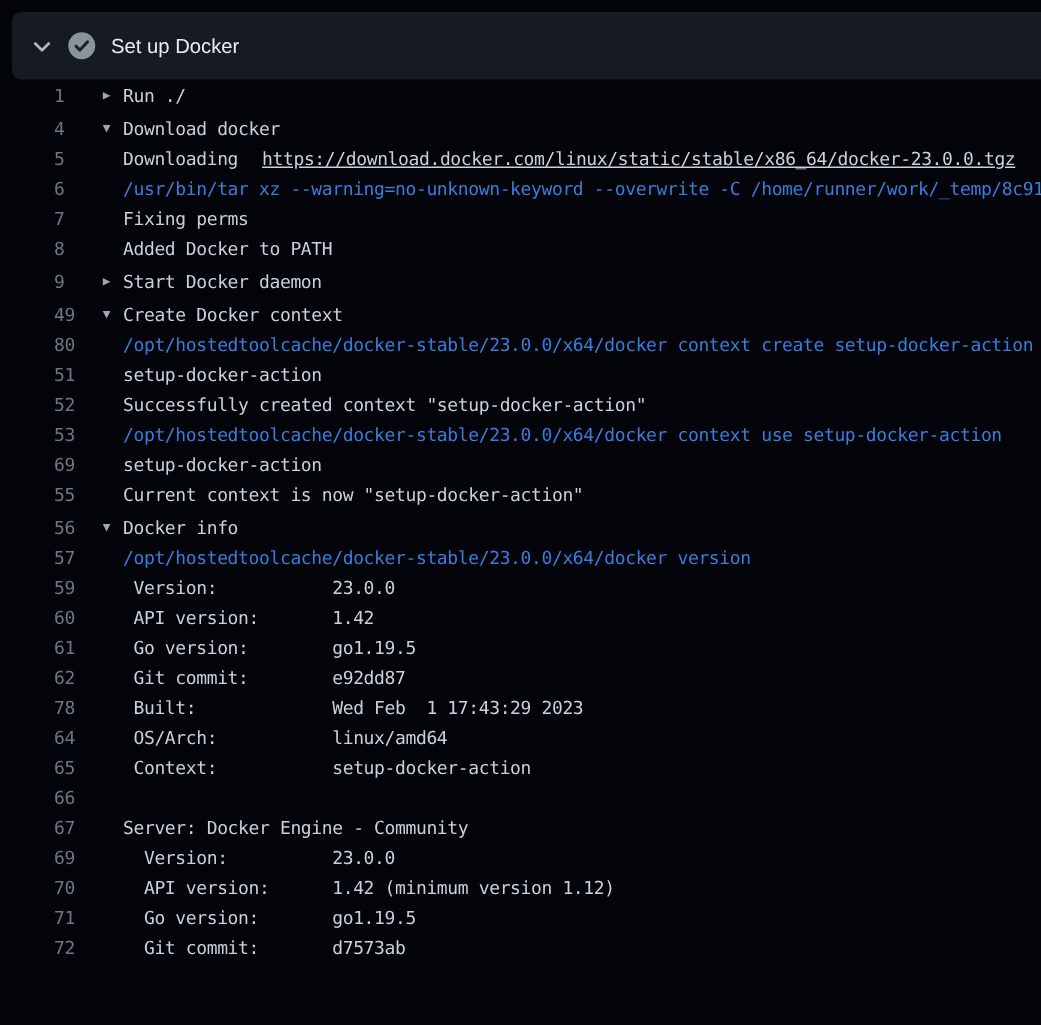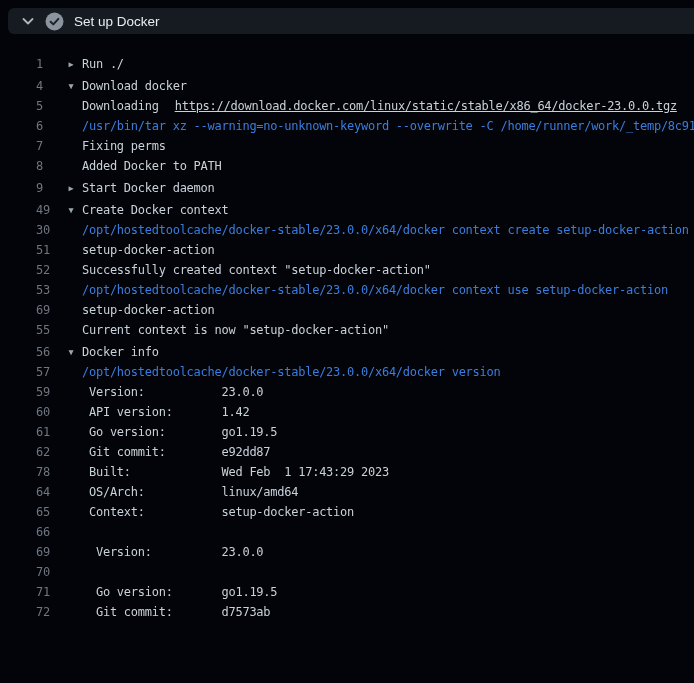--- a/index.html
+++ b/index.html
@@ -15,21 +15,21 @@
   *{margin:0;padding:0;box-sizing:border-box;}
   html,body{width:694px;height:683px;overflow:hidden;}
   body{
     background:var(--page-bg);
     font-family:"DejaVu Sans Mono","Liberation Mono",monospace;
   }
   
   .step-header{
     position:absolute;
     left:8px;top:8px;right:0;
-    height:26px;
+    height:45px;
     background:var(--header-bg);
     border-radius:6px 0 0 6px;
     display:flex;
     align-items:center;
     padding-left:12px;
     cursor:pointer;
   }
   .chev{
     width:16px;height:16px;
     display:inline-flex;align-items:center;justify-content:center;
@@ -111,34 +111,35 @@
 <div class="log">
   <div>
       <div class="row group"><span class="num">1</span><span class="caret">▶</span><span class="text t-group">Run ./</span></div>
       <div class="row group"><span class="num">4</span><span class="caret">▼</span><span class="text t-group">Download docker</span></div>
       <div class="row"><span class="num">5</span><span class="caret"></span><span class="text t-plain"><span class="t-plain">Downloading </span><span class="link">https://download.docker.com/linux/static/stable/x86_64/docker-23.0.0.tgz</span></span></div>
       <div class="row"><span class="num">6</span><span class="caret"></span><span class="text t-cmd">/usr/bin/tar xz --warning=no-unknown-keyword --overwrite -C /home/runner/work/_temp/8c91</span></div>
       <div class="row"><span class="num">7</span><span class="caret"></span><span class="text t-plain">Fixing perms</span></div>
       <div class="row"><span class="num">8</span><span class="caret"></span><span class="text t-plain">Added Docker to PATH</span></div>
       <div class="row group"><span class="num">9</span><span class="caret">▶</span><span class="text t-group">Start Docker daemon</span></div>
       <div class="row group"><span class="num">49</span><span class="caret">▼</span><span class="text t-group">Create Docker context</span></div>
-      <div class="row"><span class="num">30</span><span class="caret"></span><span class="text t-cmd">/opt/hostedtoolcache/docker-stable/23.0.0/x64/docker context create setup-docker-action</span></div>
+      <div class="row"><span class="num">80</span><span class="caret"></span><span class="text t-cmd">/opt/hostedtoolcache/docker-stable/23.0.0/x64/docker context create setup-docker-action</span></div>
       <div class="row"><span class="num">51</span><span class="caret"></span><span class="text t-plain">setup-docker-action</span></div>
       <div class="row"><span class="num">52</span><span class="caret"></span><span class="text t-plain">Successfully created context "setup-docker-action"</span></div>
       <div class="row"><span class="num">53</span><span class="caret"></span><span class="text t-cmd">/opt/hostedtoolcache/docker-stable/23.0.0/x64/docker context use setup-docker-action</span></div>
       <div class="row"><span class="num">69</span><span class="caret"></span><span class="text t-plain">setup-docker-action</span></div>
       <div class="row"><span class="num">55</span><span class="caret"></span><span class="text t-plain">Current context is now "setup-docker-action"</span></div>
       <div class="row group"><span class="num">56</span><span class="caret">▼</span><span class="text t-group">Docker info</span></div>
       <div class="row"><span class="num">57</span><span class="caret"></span><span class="text t-cmd">/opt/hostedtoolcache/docker-stable/23.0.0/x64/docker version</span></div>
       <div class="row"><span class="num">59</span><span class="caret"></span><span class="text t-plain"> Version:           23.0.0</span></div>
       <div class="row"><span class="num">60</span><span class="caret"></span><span class="text t-plain"> API version:       1.42</span></div>
       <div class="row"><span class="num">61</span><span class="caret"></span><span class="text t-plain"> Go version:        go1.19.5</span></div>
       <div class="row"><span class="num">62</span><span class="caret"></span><span class="text t-plain"> Git commit:        e92dd87</span></div>
       <div class="row"><span class="num">78</span><span class="caret"></span><span class="text t-plain"> Built:             Wed Feb  1 17:43:29 2023</span></div>
       <div class="row"><span class="num">64</span><span class="caret"></span><span class="text t-plain"> OS/Arch:           linux/amd64</span></div>
       <div class="row"><span class="num">65</span><span class="caret"></span><span class="text t-plain"> Context:           setup-docker-action</span></div>
       <div class="row"><span class="num">66</span><span class="caret"></span><span class="text t-plain"></span></div>
+      <div class="row"><span class="num">67</span><span class="caret"></span><span class="text t-plain">Server: Docker Engine - Community</span></div>
       <div class="row"><span class="num">69</span><span class="caret"></span><span class="text t-plain">  Version:          23.0.0</span></div>
-      <div class="row"><span class="num">70</span><span class="caret"></span></div>
+      <div class="row"><span class="num">70</span><span class="caret"></span><span class="text t-plain">  API version:      1.42 (minimum version 1.12)</span></div>
       <div class="row"><span class="num">71</span><span class="caret"></span><span class="text t-plain">  Go version:       go1.19.5</span></div>
       <div class="row"><span class="num">72</span><span class="caret"></span><span class="text t-plain">  Git commit:       d7573ab</span></div>
     </div>
 </div>
 
 </body></html>

